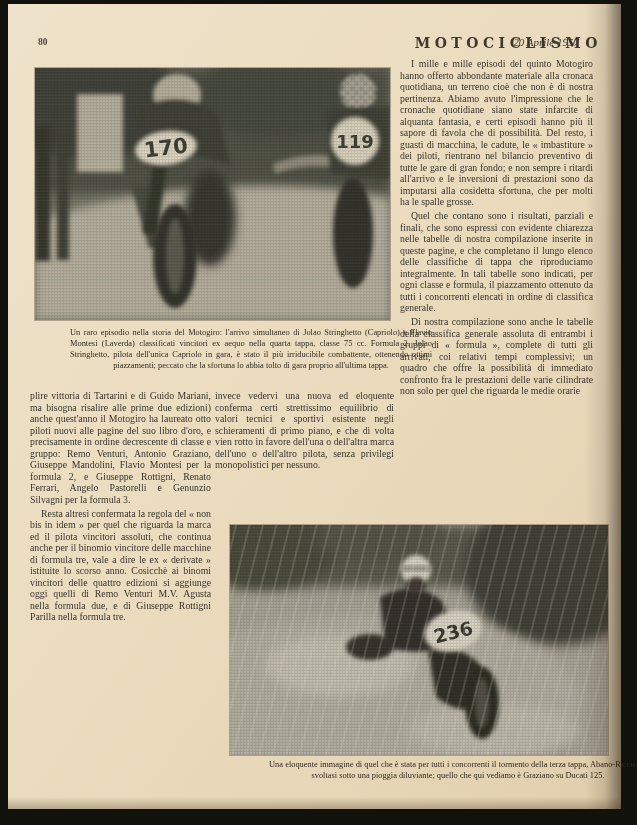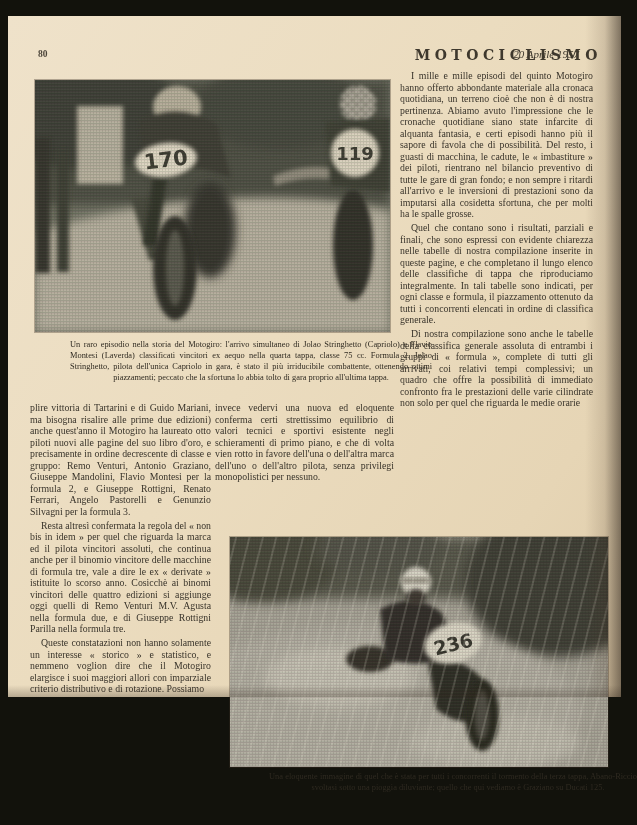--- a/index.html
+++ b/index.html
@@ -3,21 +3,21 @@
 <meta charset="utf-8">
 <style>
   * { margin:0; padding:0; box-sizing:border-box; }
   html,body { width:637px; height:825px; }
   body {
     position:relative; overflow:hidden;
     background:#12120c;
     font-family:"Liberation Serif", serif;
   }
   .page {
-    position:absolute; left:8px; top:16px; width:613px; height:681px;
+    position:absolute; left:8px; top:4px; width:613px; height:805px;
     background:linear-gradient(125deg,#efe2ca 0%, #ebdcbf 45%, #e6d5b5 80%, #e0cdab 100%);
   }
   .edge-shadow-right {
     position:absolute; right:0; top:0; width:36px; height:100%;
     background:linear-gradient(90deg, rgba(70,52,36,0) 0%, rgba(70,52,36,0.16) 55%, rgba(38,28,20,0.55) 100%);
     pointer-events:none;
   }
   .edge-shadow-bottom {
     position:absolute; left:0; bottom:0; width:100%; height:12px;
     background:linear-gradient(180deg, rgba(60,44,30,0) 0%, rgba(45,34,24,0.28) 100%);
@@ -124,21 +124,20 @@
     </svg>
     <div class="grain"></div>
     <div class="dots"></div>
   </div>
 
   <p class="caption cap-top">Un raro episodio nella storia del Motogiro: l'arrivo simultaneo di Jolao Stringhetto (Capriolo) e Flavio Montesi (Laverda) classificati vincitori ex aequo nella quarta tappa, classe 75 cc. Formula 2. Jolao Stringhetto, pilota dell'unica Capriolo in gara, è stato il più irriducibile combattente, ottenendo ottimi piazzamenti; peccato che la sfortuna lo abbia tolto di gara proprio all'ultima tappa.</p>
 
   <div class="col col-left">
     <p>plire vittoria di Tartarini e di Guido Mariani, ma bisogna risalire alle prime due edizioni) anche quest'anno il Motogiro ha laureato otto piloti nuovi alle pagine del suo libro d'oro, e precisamente in ordine decrescente di classe e gruppo: Remo Venturi, Antonio Graziano, Giuseppe Mandolini, Flavio Montesi per la formula 2, e Giuseppe Rottigni, Renato Ferrari, Angelo Pastorelli e Genunzio Silvagni per la formula 3.</p>
     <p class="ind">Resta altresì confermata la regola del « non bis in idem » per quel che riguarda la marca ed il pilota vincitori assoluti, che continua anche per il binomio vincitore delle macchine di formula tre, vale a dire le ex « derivate » istituite lo scorso anno. Cosicchè ai binomi vincitori delle quattro edizioni si aggiunge oggi quelli di Remo Venturi M.V. Agusta nella formula due, e di Giuseppe Rottigni Parilla nella formula tre.</p>
-    <p class="ind">Queste constatazioni non hanno solamente un interesse « storico » e statistico, e nemmeno voglion dire che il Motogiro elargisce i suoi maggiori allori con imparziale criterio distributivo e di rotazione. Possiamo</p>
   </div>
 
   <div class="col col-mid">
     <p>invece vedervi una nuova ed eloquente conferma certi strettissimo equilibrio di valori tecnici e sportivi esistente negli schieramenti di primo piano, e che di volta vien rotto in favore dell'una o dell'altra marca dell'uno o dell'altro pilota, senza privilegi monopolistici per nessuno.</p>
   </div>
 
   <div class="col col-right">
     <p class="ind">I mille e mille episodi del quinto Motogiro hanno offerto abbondante materiale alla cronaca quotidiana, un terreno cioè che non è di nostra pertinenza. Abiamo avuto l'impressione che le cronache quotidiane siano state infarcite di alquanta fantasia, e certi episodi hanno più il sapore di favola che di possibilità. Del resto, i guasti di macchina, le cadute, le « imbastiture » dei piloti, rientrano nel bilancio preventivo di tutte le gare di gran fondo; e non sempre i ritardi all'arrivo e le inversioni di prestazioni sono da imputarsi alla cosidetta sfortuna, che per molti ha le spalle grosse.</p>
     <p class="ind">Quel che contano sono i risultati, parziali e finali, che sono espressi con evidente chiarezza nelle tabelle di nostra compilazione inserite in queste pagine, e che completano il lungo elenco delle classifiche di tappa che riproduciamo integralmente. In tali tabelle sono indicati, per ogni classe e formula, il piazzamento ottenuto da tutti i concorrenti elencati in ordine di classifica generale.</p>
     <p class="ind">Di nostra compilazione sono anche le tabelle della classifica generale assoluta di entrambi i gruppi di « formula », complete di tutti gli arrivati, coi relativi tempi complessivi; un quadro che offre la possibilità di immediato confronto fra le prestazioni delle varie cilindrate non solo per quel che riguarda le medie orarie</p>

